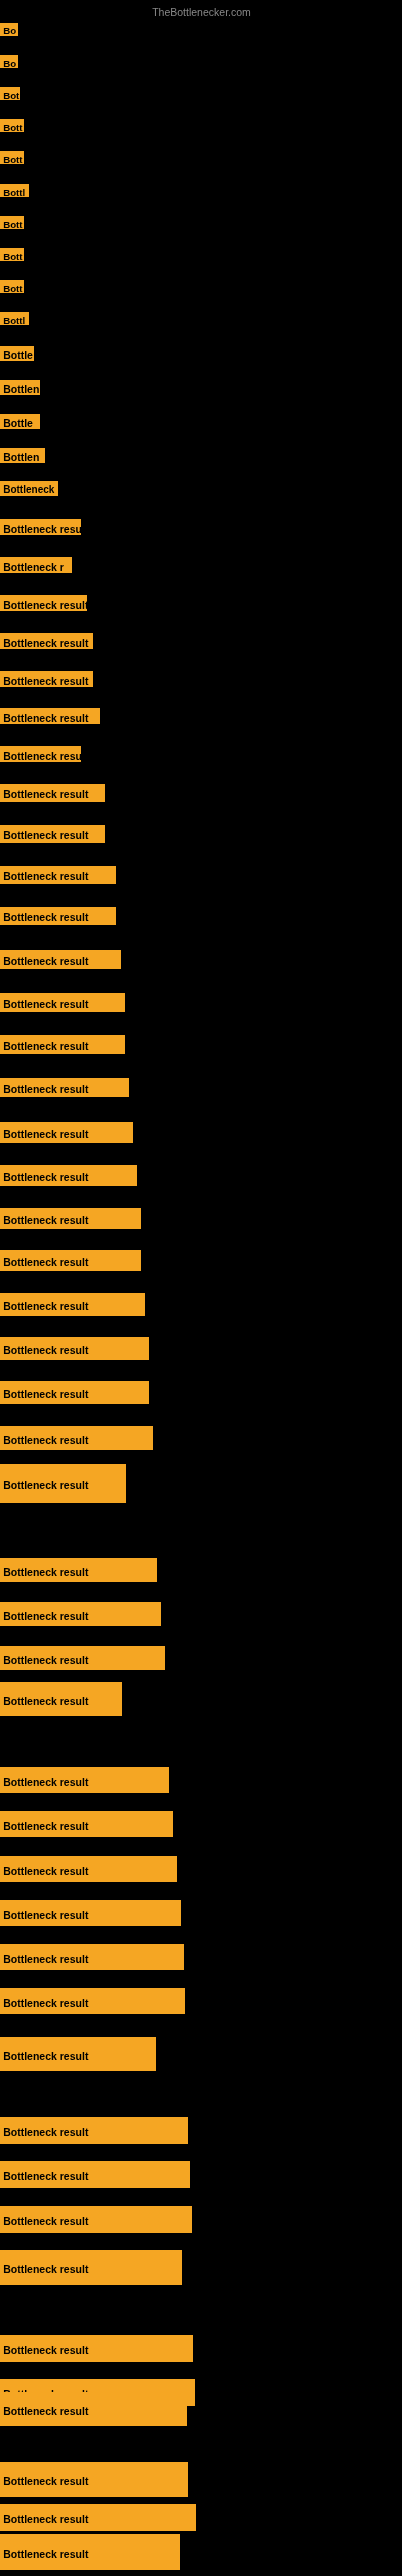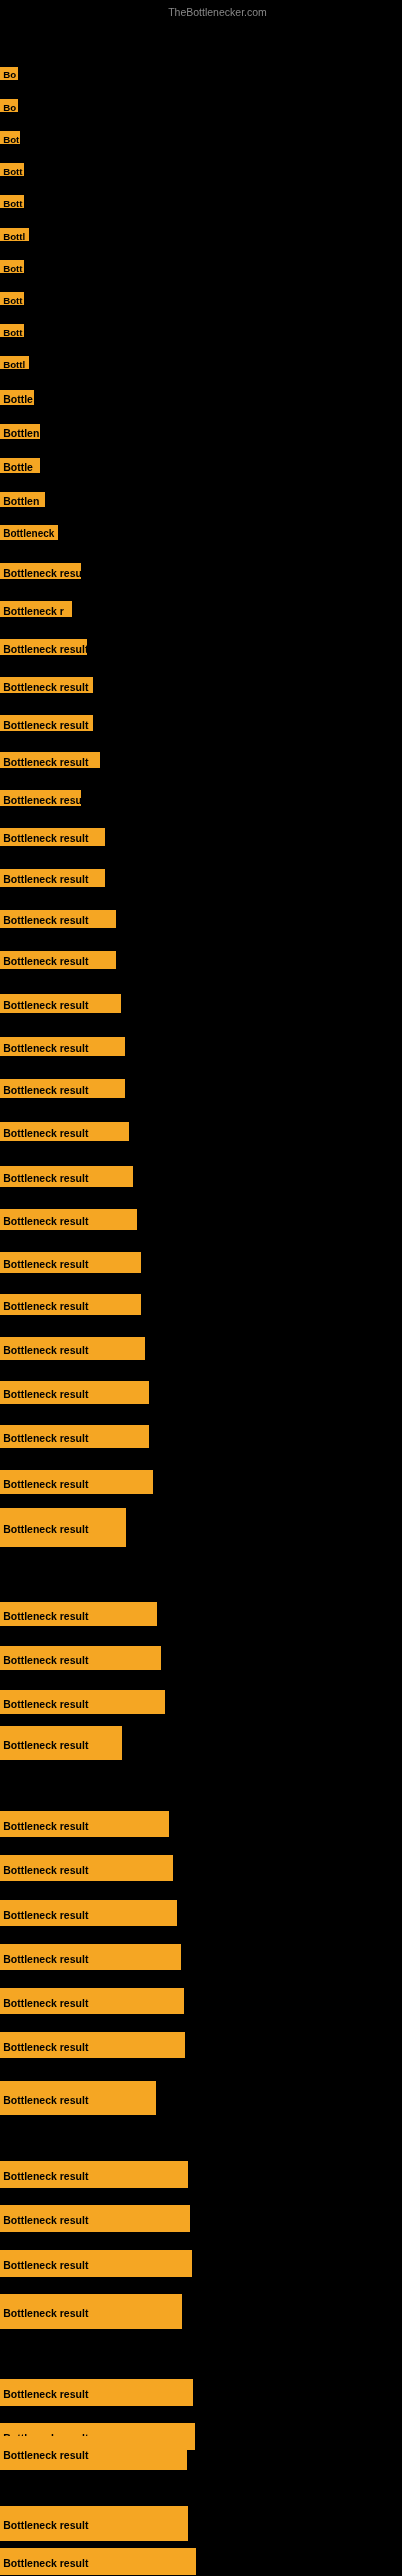--- a/index.html
+++ b/index.html
@@ -15,33 +15,31 @@
       position: relative;
     }
     .site-title {
       position: absolute;
       top: 6.4px;
       left: 50%;
       transform: translateX(-50%);
       color: #888888;
       font-size: 10.5px;
       white-space: nowrap;
-      margin-left: 16px;
     }
     .bottleneck-item {
       position: absolute;
       left: 0;
       background-color: #F5A623;
       color: #000000;
       font-size: 8.9px;
       font-weight: bold;
       padding: 1.6px 3.2px;
       white-space: nowrap;
       overflow: hidden;
-      margin-top: 44px;
     }
   </style>
 </head>
 <body>
 
 <span class="site-title">TheBottlenecker.com</span>
 
 <div class="bottleneck-item" style="top: 22.5px; width: 17.7px; height: 13px; line-height: 13px; font-size: 9.7px;">Bo</div>
 <div class="bottleneck-item" style="top: 55px; width: 17.7px; height: 13px; line-height: 13px; font-size: 9.7px;">Bo</div>
 <div class="bottleneck-item" style="top: 87px; width: 20px; height: 13px; line-height: 13px; font-size: 9.7px; text-decoration: underline;">Bot</div>

